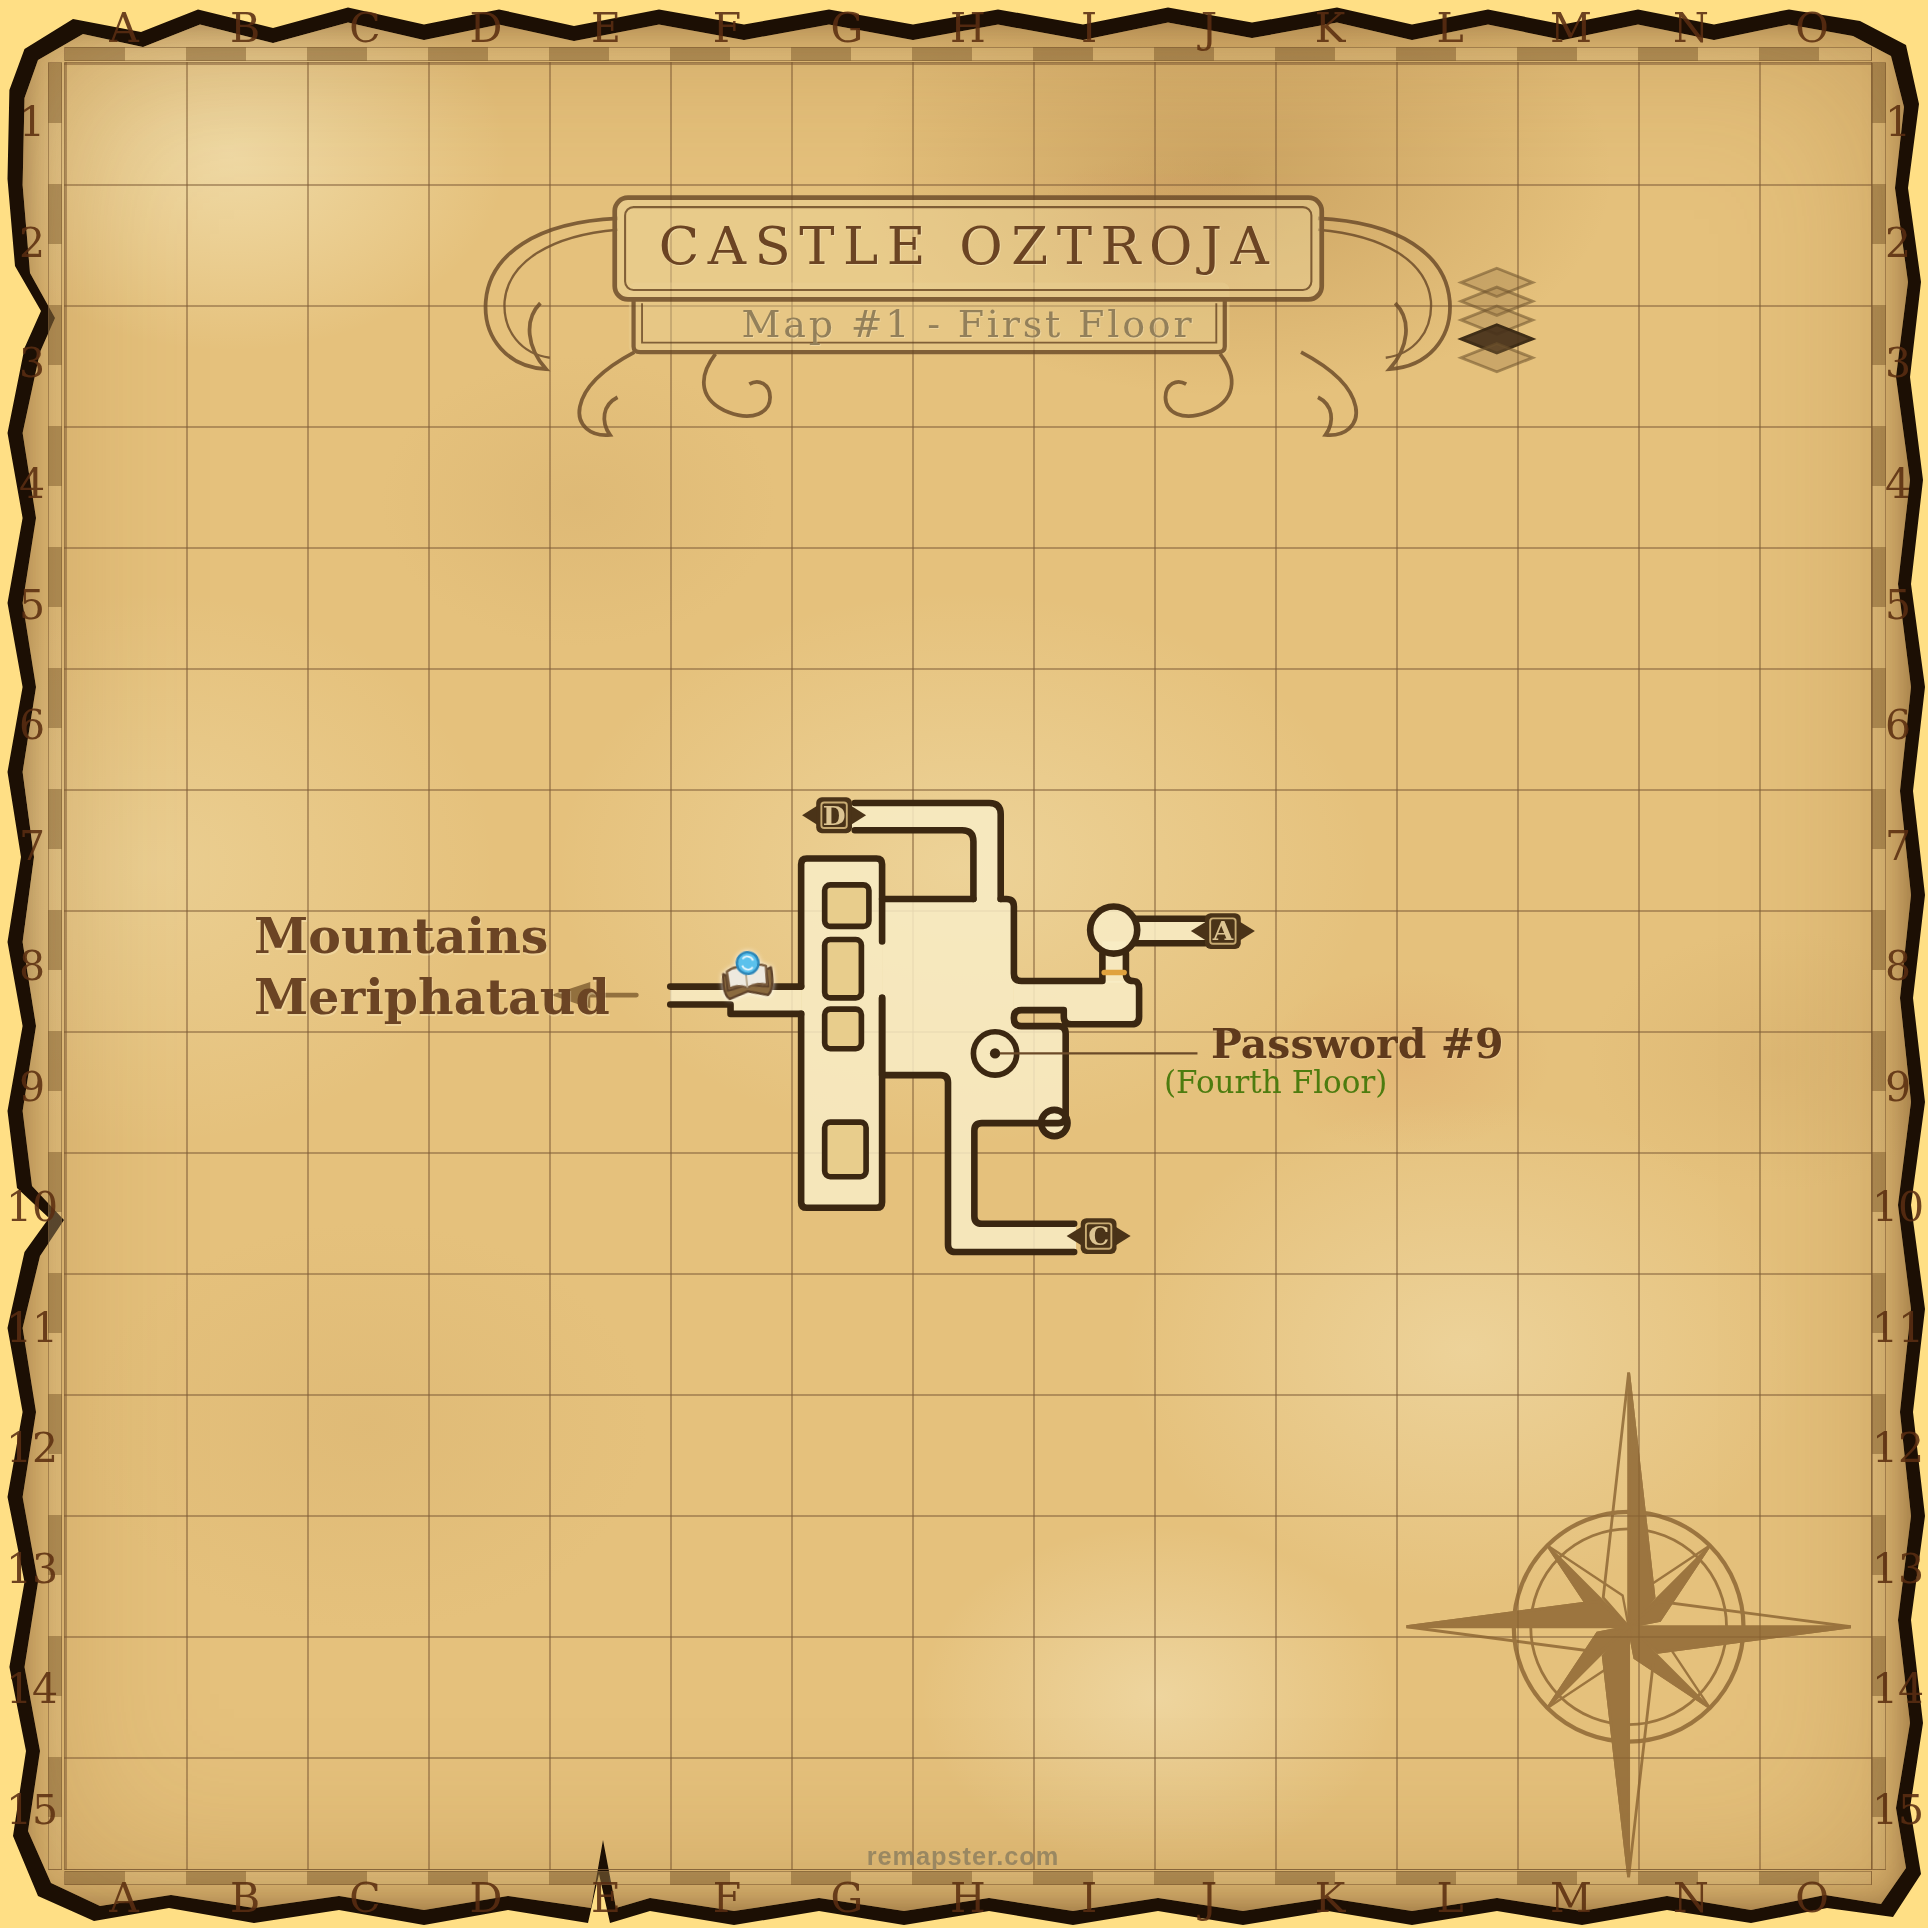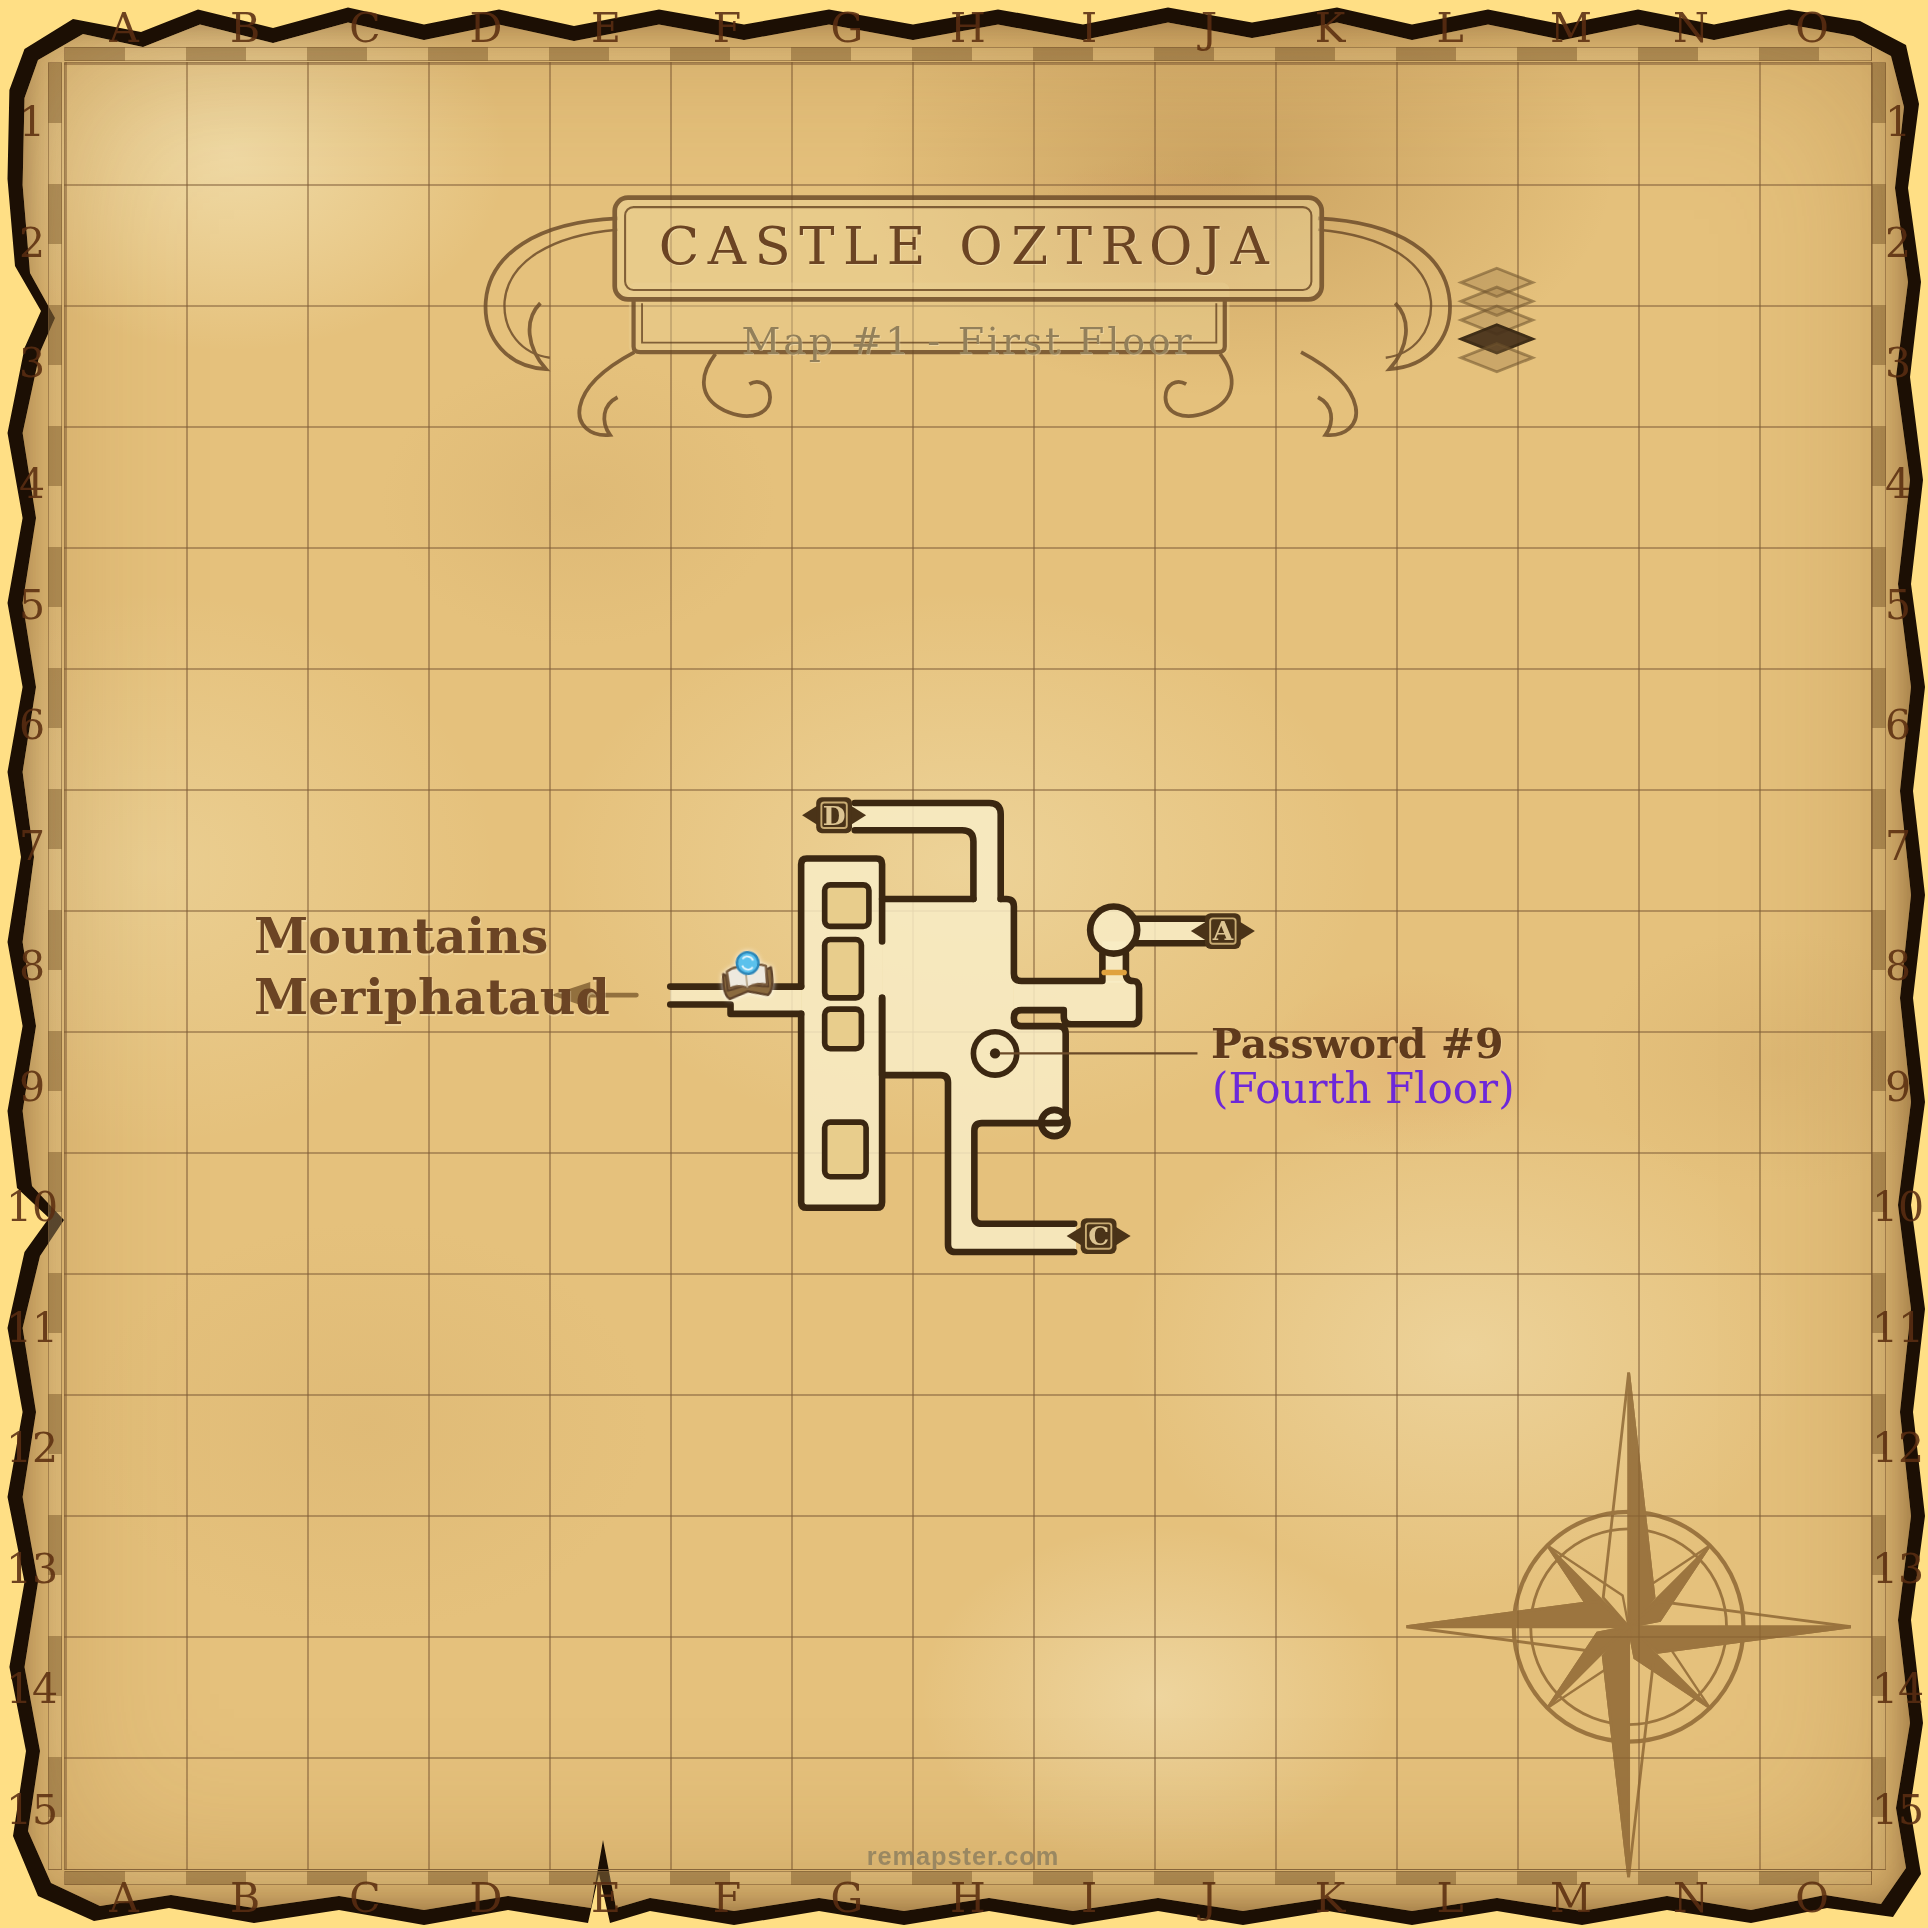--- a/index.html
+++ b/index.html
@@ -34,24 +34,24 @@
       repeating-linear-gradient(to right,rgba(124,90,54,.5) 0 1.5px,transparent 1.5px 121px),
       repeating-linear-gradient(to bottom,rgba(124,90,54,.5) 0 1.5px,transparent 1.5px 121px);}
   .band{position:absolute;border:0.9px solid rgba(118,86,50,.5);box-sizing:border-box;}
   .band.h{background-image:repeating-linear-gradient(to right,rgba(136,106,60,.55) 0 60px,rgba(226,198,138,.30) 60px 121px);}
   .band.v{background-image:repeating-linear-gradient(to bottom,rgba(136,106,60,.55) 0 60px,rgba(226,198,138,.30) 60px 121px);}
   .glabel{position:absolute;transform:translate(-50%,-50%);font-size:41px;color:#5a2d12;opacity:.88;font-family:"DejaVu Serif",serif;}
 
   
   .t{position:absolute;white-space:nowrap;}
   .banner-title{left:968px;top:245px;transform:translate(-50%,-50%);font-size:53px;letter-spacing:8.5px;color:#6b4423;text-shadow:0.9px 1.9px 0 rgba(255,242,205,.4);}
-  .banner-sub{left:968px;top:324px;transform:translate(-50%,-50%);font-size:38px;letter-spacing:2.8px;color:#93805a;text-shadow:0.9px 0.9px 0 rgba(255,242,205,.35);margin-top:17px;}
+  .banner-sub{left:968px;top:324px;transform:translate(-50%,-50%);font-size:38px;letter-spacing:2.8px;color:#93805a;text-shadow:0.9px 0.9px 0 rgba(255,242,205,.35);}
   .west-label{left:254px;top:906px;font-size:49px;font-weight:bold;color:#6b4424;line-height:61px;text-shadow:0.9px 1.9px 0 rgba(255,240,200,.35);}
   .pw-title{left:1211px;top:1020px;font-size:41px;font-weight:bold;color:#5f3a1c;text-shadow:0.9px 0.9px 0 rgba(255,240,200,.3);}
-  .pw-sub{left:1212px;top:1064px;font-size:42px;color:#6d28d9;}
+  .pw-sub{left:1164px;top:1064px;font-size:31px;color:#4d7c0f;}
   .watermark{left:963px;top:1856px;transform:translate(-50%,-50%);font-family:"Liberation Sans",sans-serif;font-weight:bold;font-size:25.4px;letter-spacing:0.9px;color:#8b7d5e;opacity:.8;}
 
   svg text{font-family:"DejaVu Serif",serif;}
 </style>
 </head>
 <body>
 
 <div class="stage">
   <div class="burnt"></div>
   <div class="parchment"></div>

